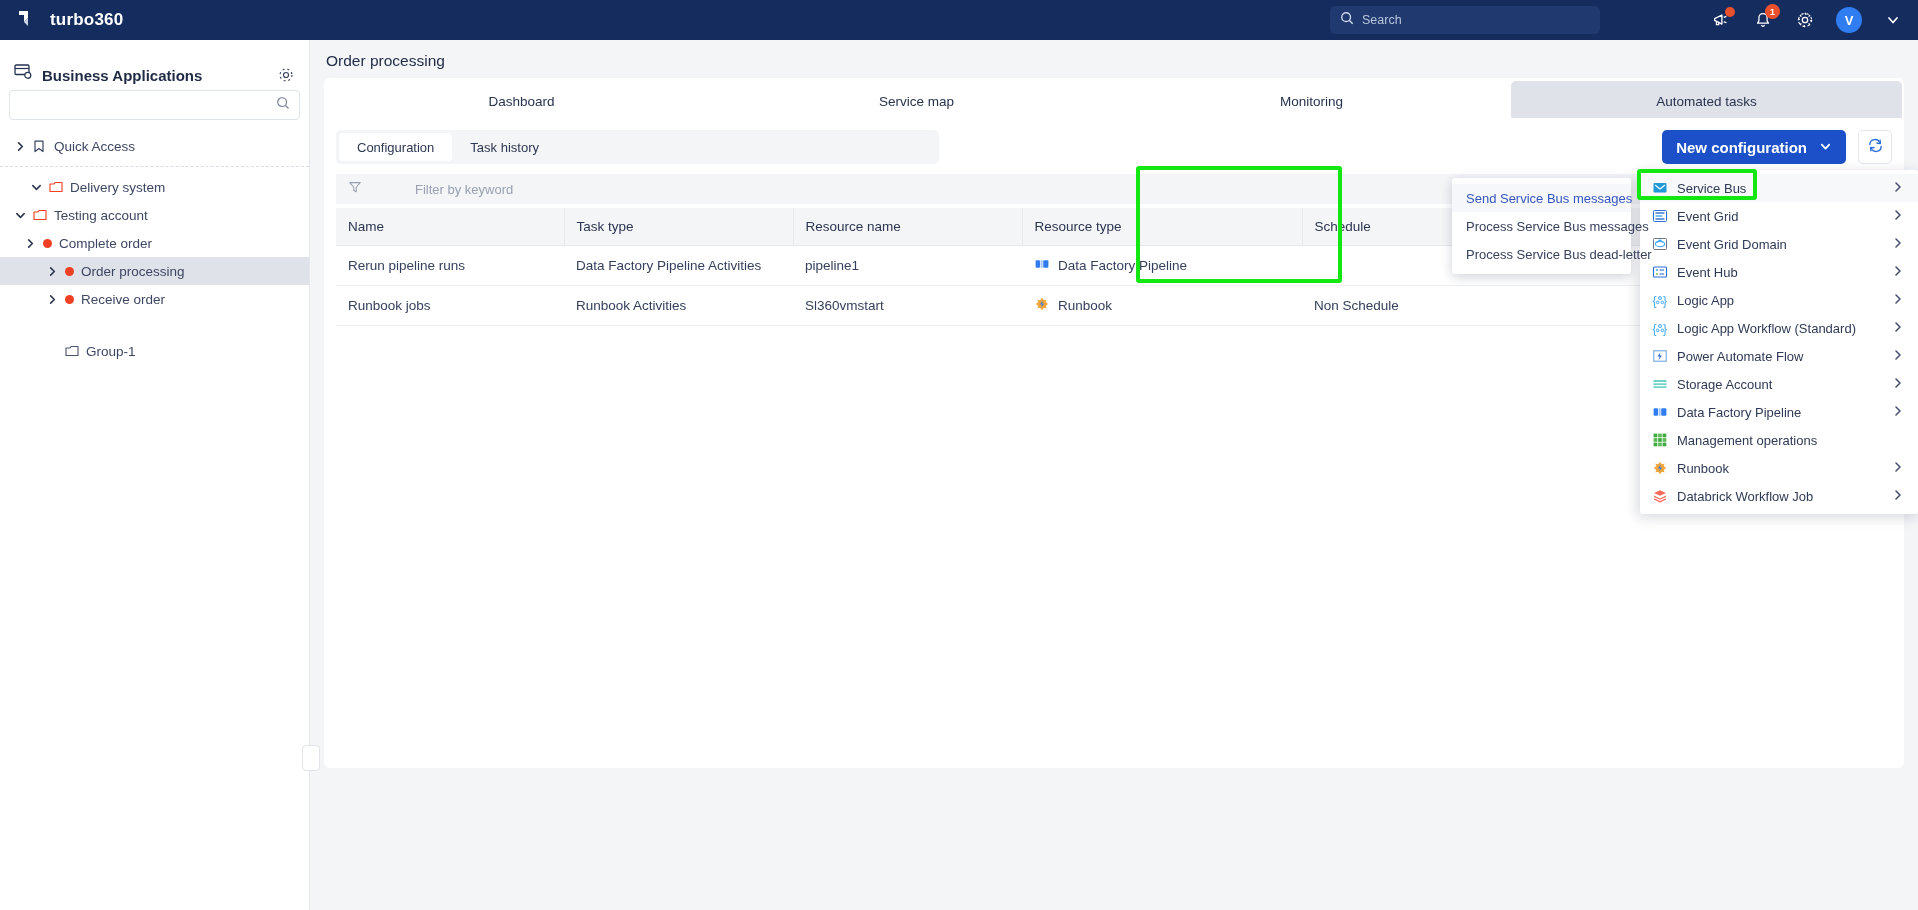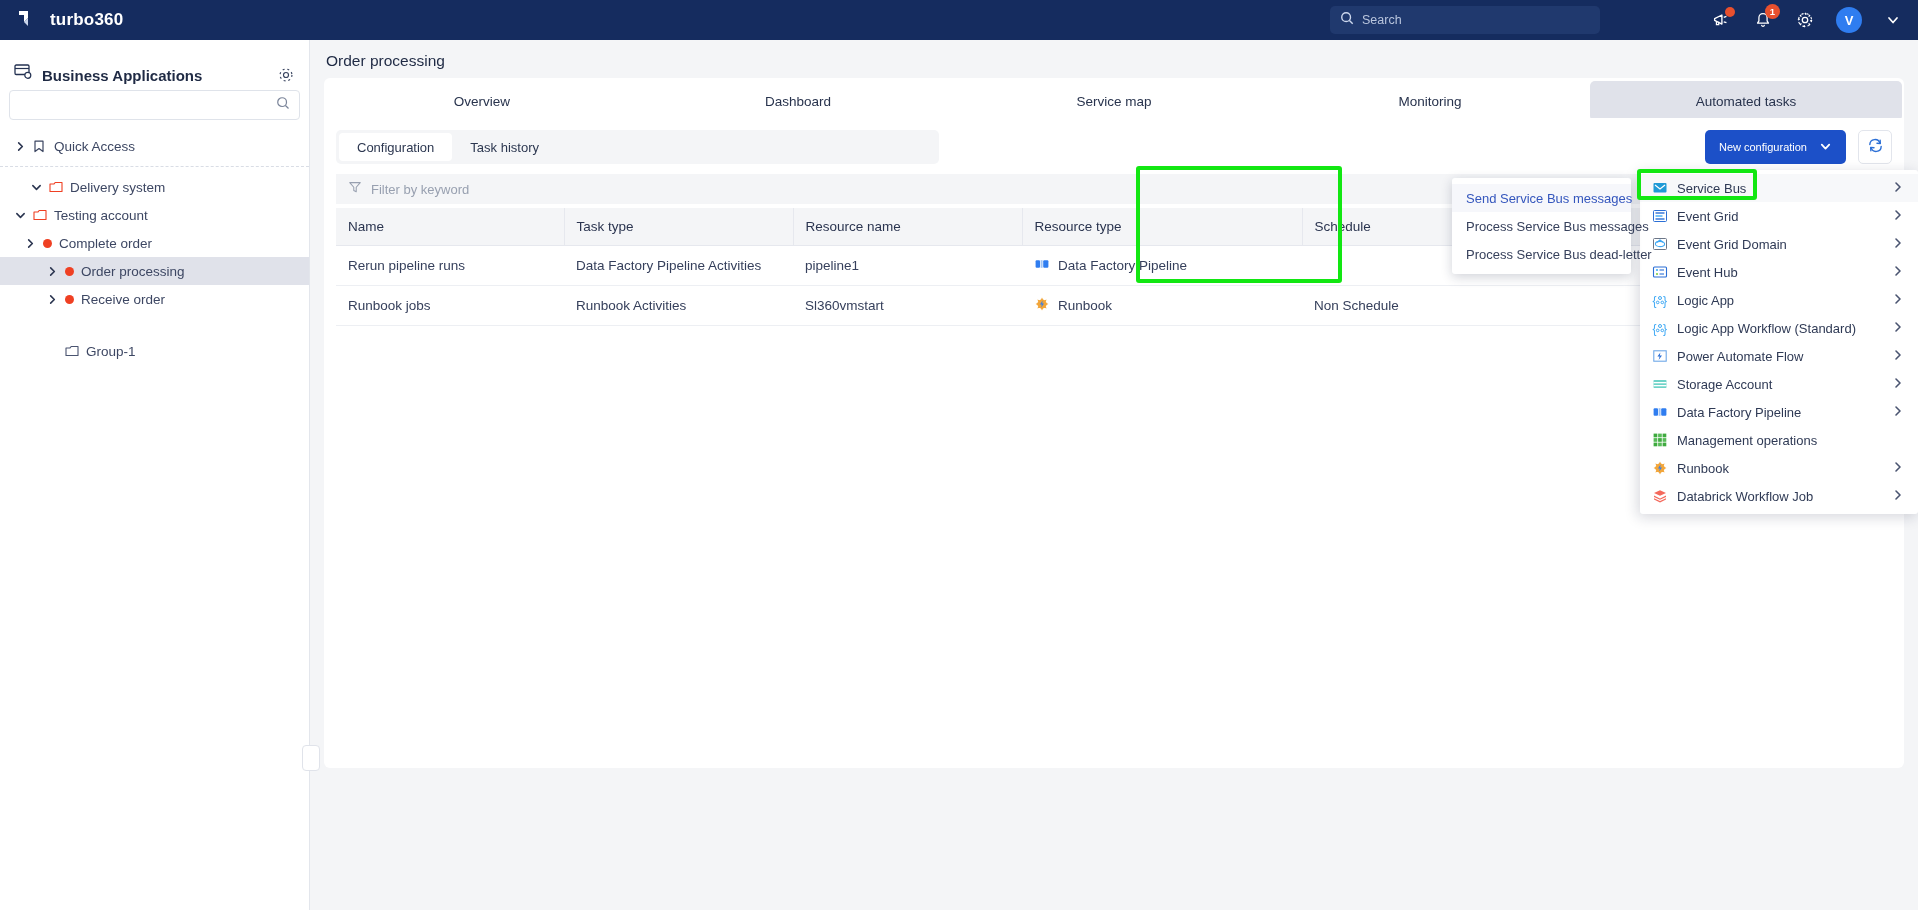--- a/index.html
+++ b/index.html
@@ -113,35 +113,35 @@
     background: #f4f5f7; border-radius: 5px; display: flex; align-items: center; padding: 3px;
   }
   .subtab {
     height: 28px; padding: 0 18px; display: flex; align-items: center;
     font-size: 13px; color: #2c3750; border-radius: 4px; cursor: pointer;
   }
   .subtab.active { background: #fff; }
 
   .newcfg {
     position: absolute; right: 58px; top: 12px; height: 34px; background: #1c50c8;
-    color: #fff; border: 0; border-radius: 5px; padding: 0 14px; font-size: 11px;
-    font-weight: 400; display: flex; align-items: center; gap: 12px; cursor: pointer;
+    color: #fff; border: 0; border-radius: 5px; padding: 0 14px; font-size: 15px;
+    font-weight: 700; display: flex; align-items: center; gap: 12px; cursor: pointer;
     font-family: "Liberation Sans", sans-serif;
   }
   .refresh {
     position: absolute; right: 12px; top: 12px; width: 34px; height: 34px;
     background: #fff; border: 1px solid #e2e5ec; border-radius: 5px;
     display: flex; align-items: center; justify-content: center; cursor: pointer;
   }
 
   .filterbar {
     position: absolute; left: 12px; top: 56px; width: 1556px; height: 30px;
     background: #f4f5f7; display: flex; align-items: center; gap: 9px; padding: 0 12px;
   }
-  .filter-text { font-size: 13px; color: #98a0b0; }
+  .filter-text { font-size: 13px; color: #98a0b0; margin-left: 44px; }
 
   table.grid { position: absolute; left: 12px; top: 90px; width: 1556px; border-collapse: collapse; }
   table.grid th {
     background: #f4f5f7; text-align: left; font-size: 13.5px; color: #2b3550;
     font-weight: 400; padding: 11px 12px; border-right: 1px solid #e6e8ee;
     border-bottom: 1px solid #e6e8ee;
   }
   table.grid th:last-child { border-right: 0; }
   table.grid td {
     font-size: 13.5px; color: #36405c; padding: 10px 12px;
@@ -339,23 +339,20 @@
     <svg width="9" height="12" viewBox="0 0 9 12">
         <polyline points="6,2 2.2,6 6,10" fill="none" stroke="#5a6party" stroke-width="1.6" stroke-linecap="round" stroke-linejoin="round"></polyline>
       </svg>
   </div>
 </div>
 
 <div class="main">
   <div class="page-title">Order processing</div>
 
   <div class="tabcard" id="tabbar">
-      <div class="tab">
-        <span>Overview</span>
-      </div>
       <div class="tab">
         <span>Dashboard</span>
       </div>
       <div class="tab">
         <span>Service map</span>
       </div>
       <div class="tab">
         <span>Monitoring</span>
       </div>
       <div class="tab active">

